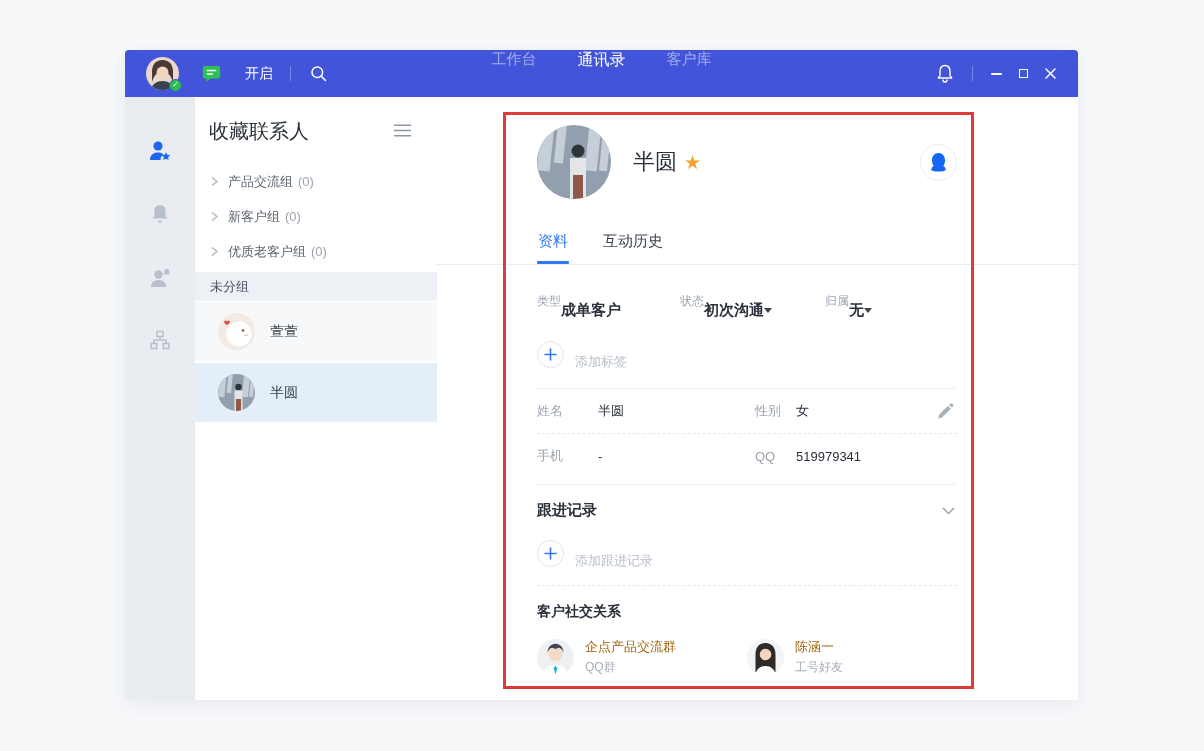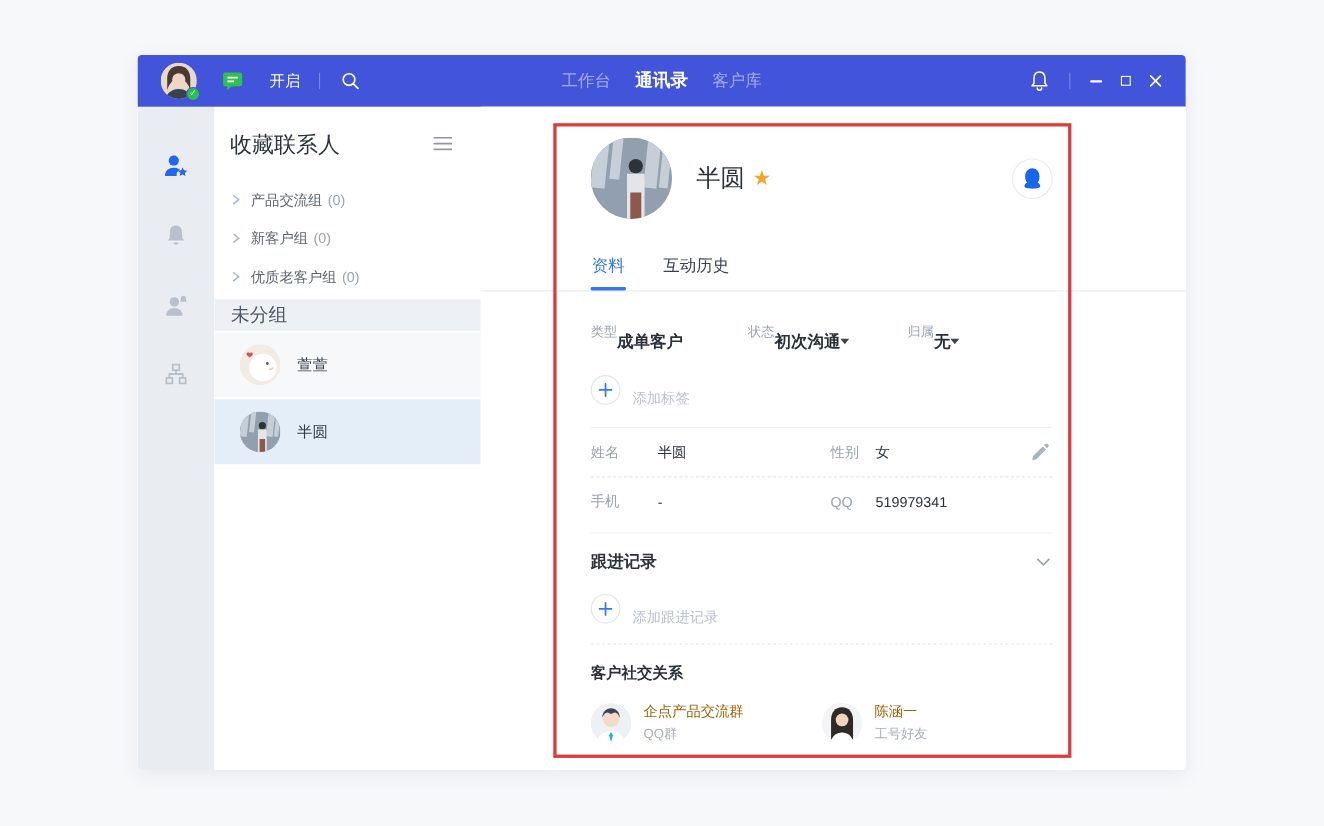--- a/index.html
+++ b/index.html
@@ -37,27 +37,27 @@
     position:absolute;right:-3px;bottom:-2px;width:13px;height:13px;border-radius:50%;
     background:var(--green);border:1.5px solid var(--titlebar-blue);
     color:#fff;font-size:8px;line-height:10px;text-align:center;font-weight:700;
   }
   .chat-toggle{display:flex;align-items:center;gap:24px;margin-left:23px;cursor:pointer;}
   .chat-toggle span{color:#fff;font-size:14px;}
   .tb-sep{width:1px;height:15px;background:rgba(255,255,255,.3);margin:0 17px;}
   .tb-iconbtn{background:none;border:none;cursor:pointer;display:flex;align-items:center;padding:2px;}
   .tb-nav{
     position:absolute;left:50%;transform:translateX(-50%);
-    display:flex;align-items:center;gap:22px;height:100%;
+    display:flex;align-items:flex-start;gap:41px;height:100%;
   }
   .tb-nav .nav-item{
     background:none;border:none;cursor:pointer;
     font-family:inherit;font-size:15px;color:rgba(255,255,255,.5);
   }
-  .tb-nav .nav-item.active{color:#fff;font-size:16px;font-weight:700;}
+  .tb-nav .nav-item.active{color:#fff;font-size:16px;font-weight:400;}
   .tb-right{margin-left:auto;display:flex;align-items:center;padding-right:20px;gap:13px;}
   .win-min{width:11px;height:2px;background:#fff;border-radius:1px;display:block;}
   .win-max{width:9px;height:9px;border:1.5px solid #fff;display:block;}
   
   .app-body{flex:1;display:flex;min-height:0;}
   .rail{
     width:70px;flex:none;background:#e9edf1;
     display:flex;flex-direction:column;align-items:center;
     padding-top:42px;gap:39px;
   }
@@ -65,21 +65,21 @@
   
   .contacts{width:242px;flex:none;background:#fff;}
   .cp-head{display:flex;align-items:center;justify-content:space-between;padding:21px 24px 0 14px;}
   .cp-title{font-size:20px;font-weight:500;color:#2d333d;}
   .hamburger{background:none;border:none;cursor:pointer;padding:2px;}
   .cp-groups{margin-top:19px;}
   .group-item{height:35px;display:flex;align-items:center;padding-left:15px;cursor:pointer;}
   .group-item .chev{margin-right:9px;display:flex;}
   .group-label{font-size:13px;color:#5b6470;}
   .group-count{font-size:13px;color:#9aa3ae;margin-left:5px;}
-  .ungrouped-row{margin-top:3px;height:29px;background:#edf0f4;display:flex;align-items:center;padding-left:15px;font-size:17px;color:#4d5766;}
+  .ungrouped-row{margin-top:3px;height:29px;background:#edf0f4;display:flex;align-items:center;padding-left:15px;font-size:13px;color:#4d5766;}
   .contact-row{height:59px;display:flex;align-items:center;padding-left:23px;cursor:pointer;margin-top:1px;}
   .contact-row.bg-light{background:#f7f8fa;}
   .contact-row.bg-selected{background:#e4eef9;margin-top:2px;}
   .c-av{width:37px;height:37px;border-radius:50%;overflow:hidden;margin-right:15px;flex:none;}
   .c-name{font-size:14px;color:#343c47;}
   .av-svg{width:100%;height:100%;display:block;}
   
   .main{flex:1;background:#fff;padding:28px 121px 0 100px;position:relative;min-width:0;}
   .full-bleed{margin-left:-100px;margin-right:-121px;}
   .profile-head{display:flex;align-items:center;height:74px;}

